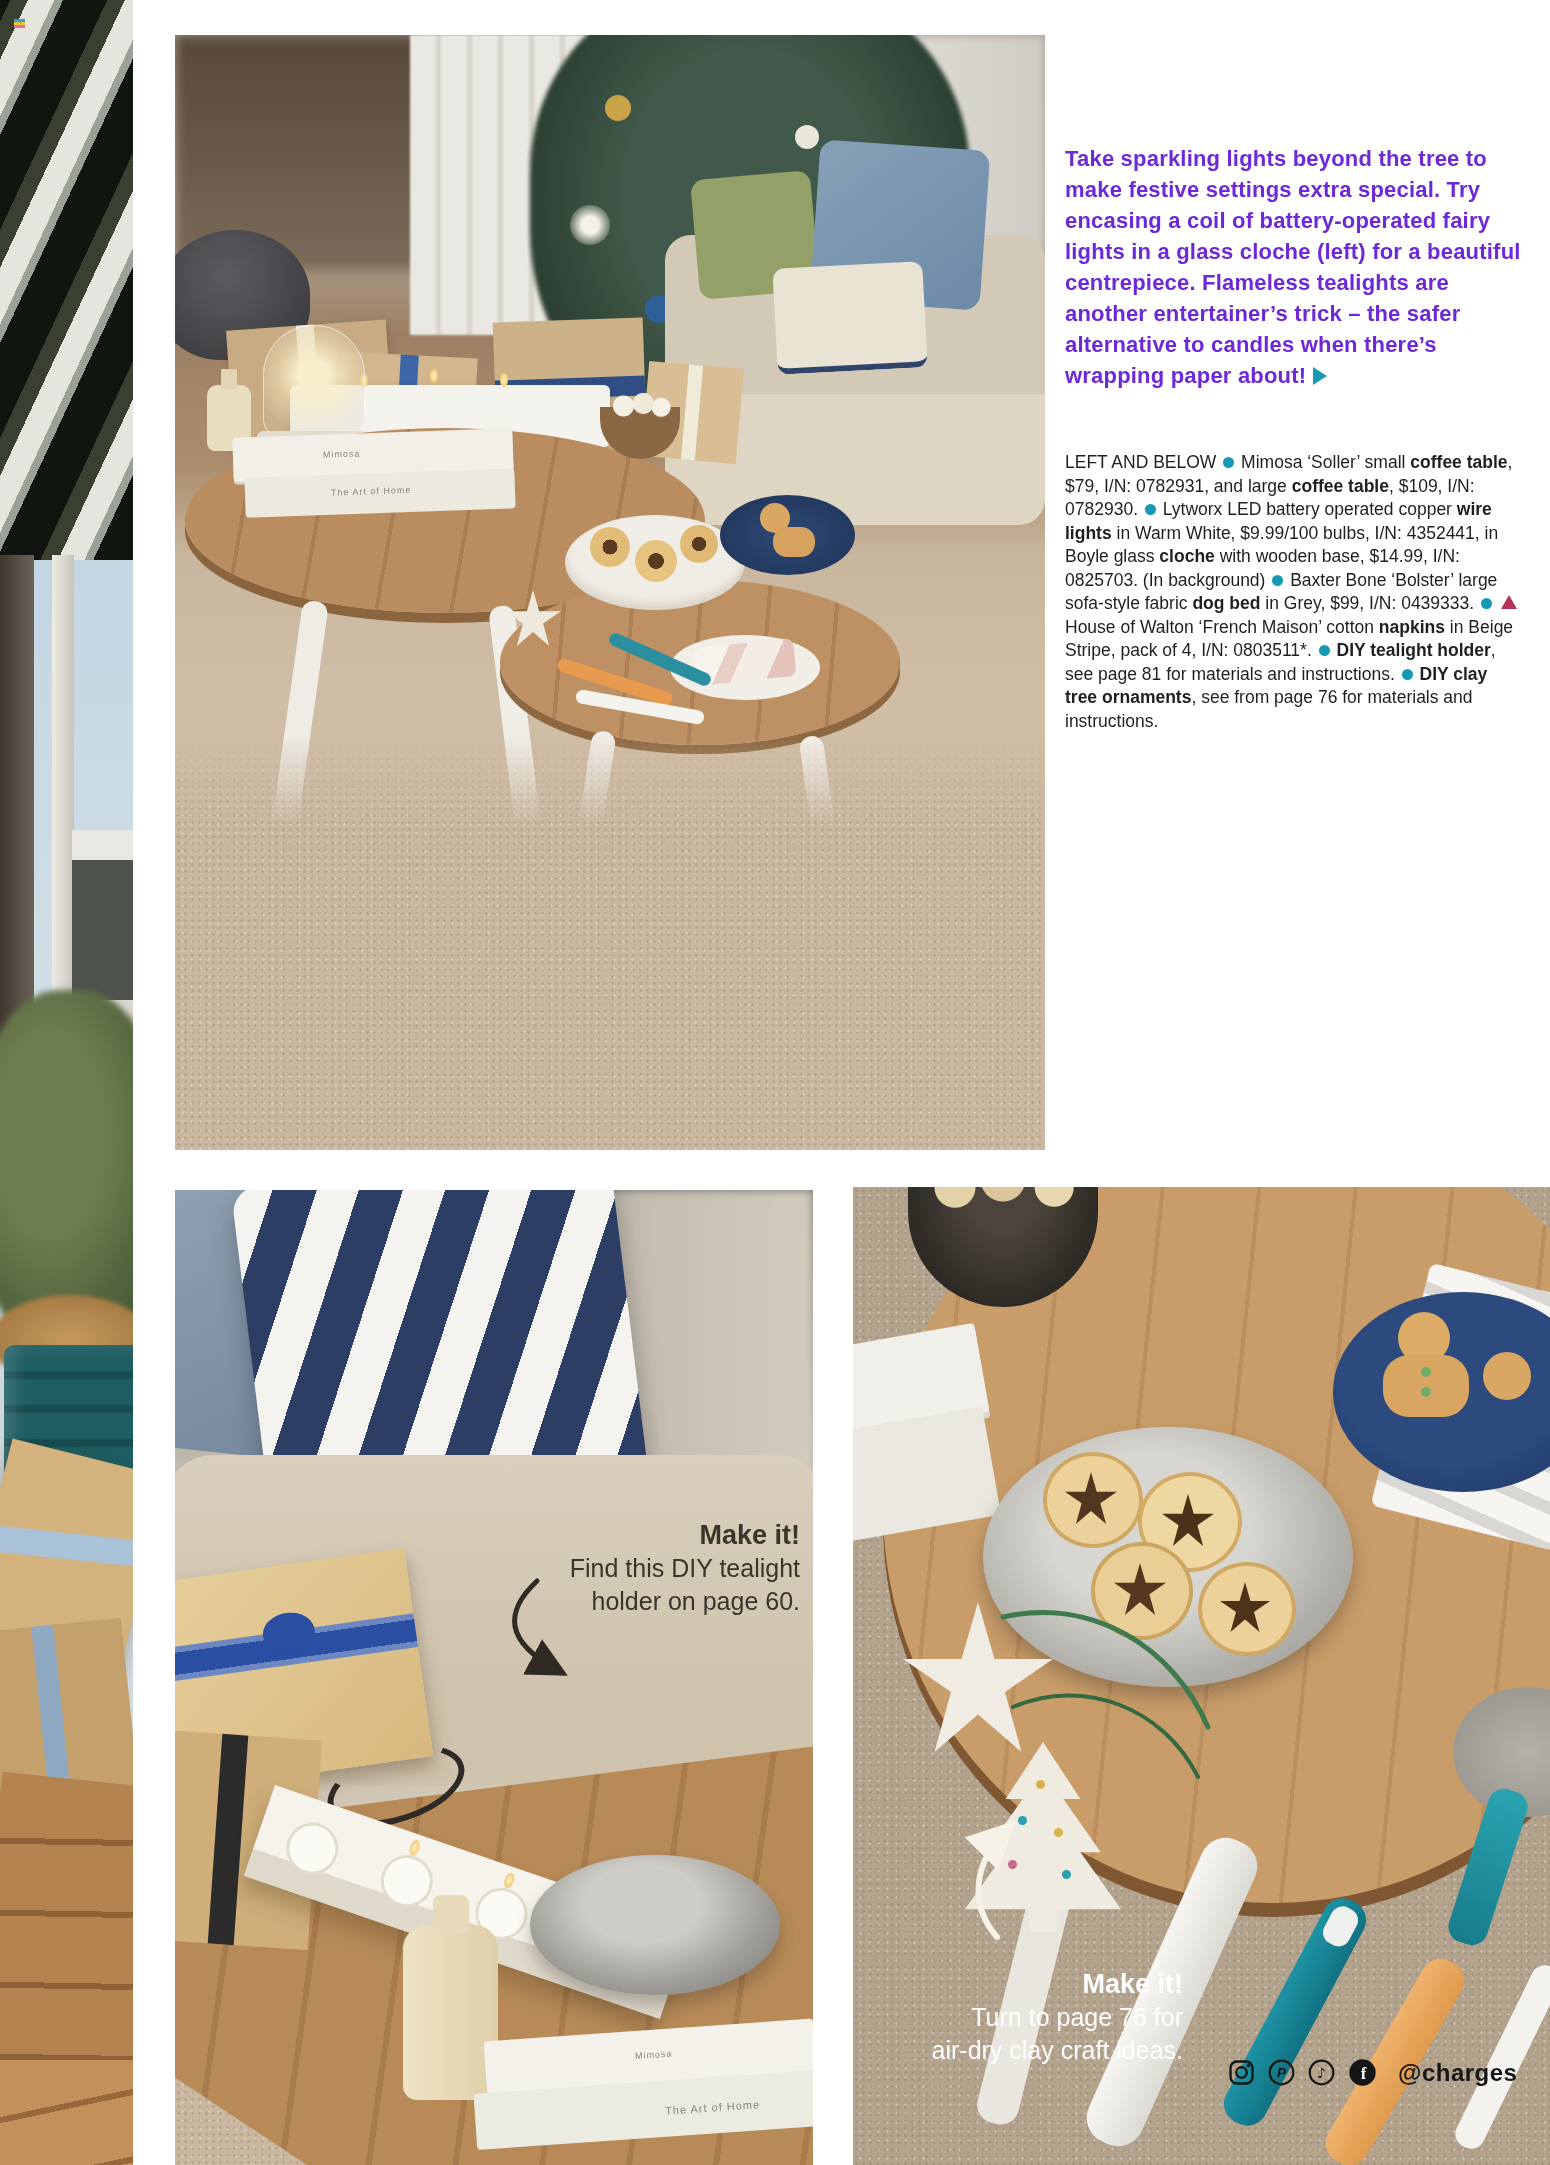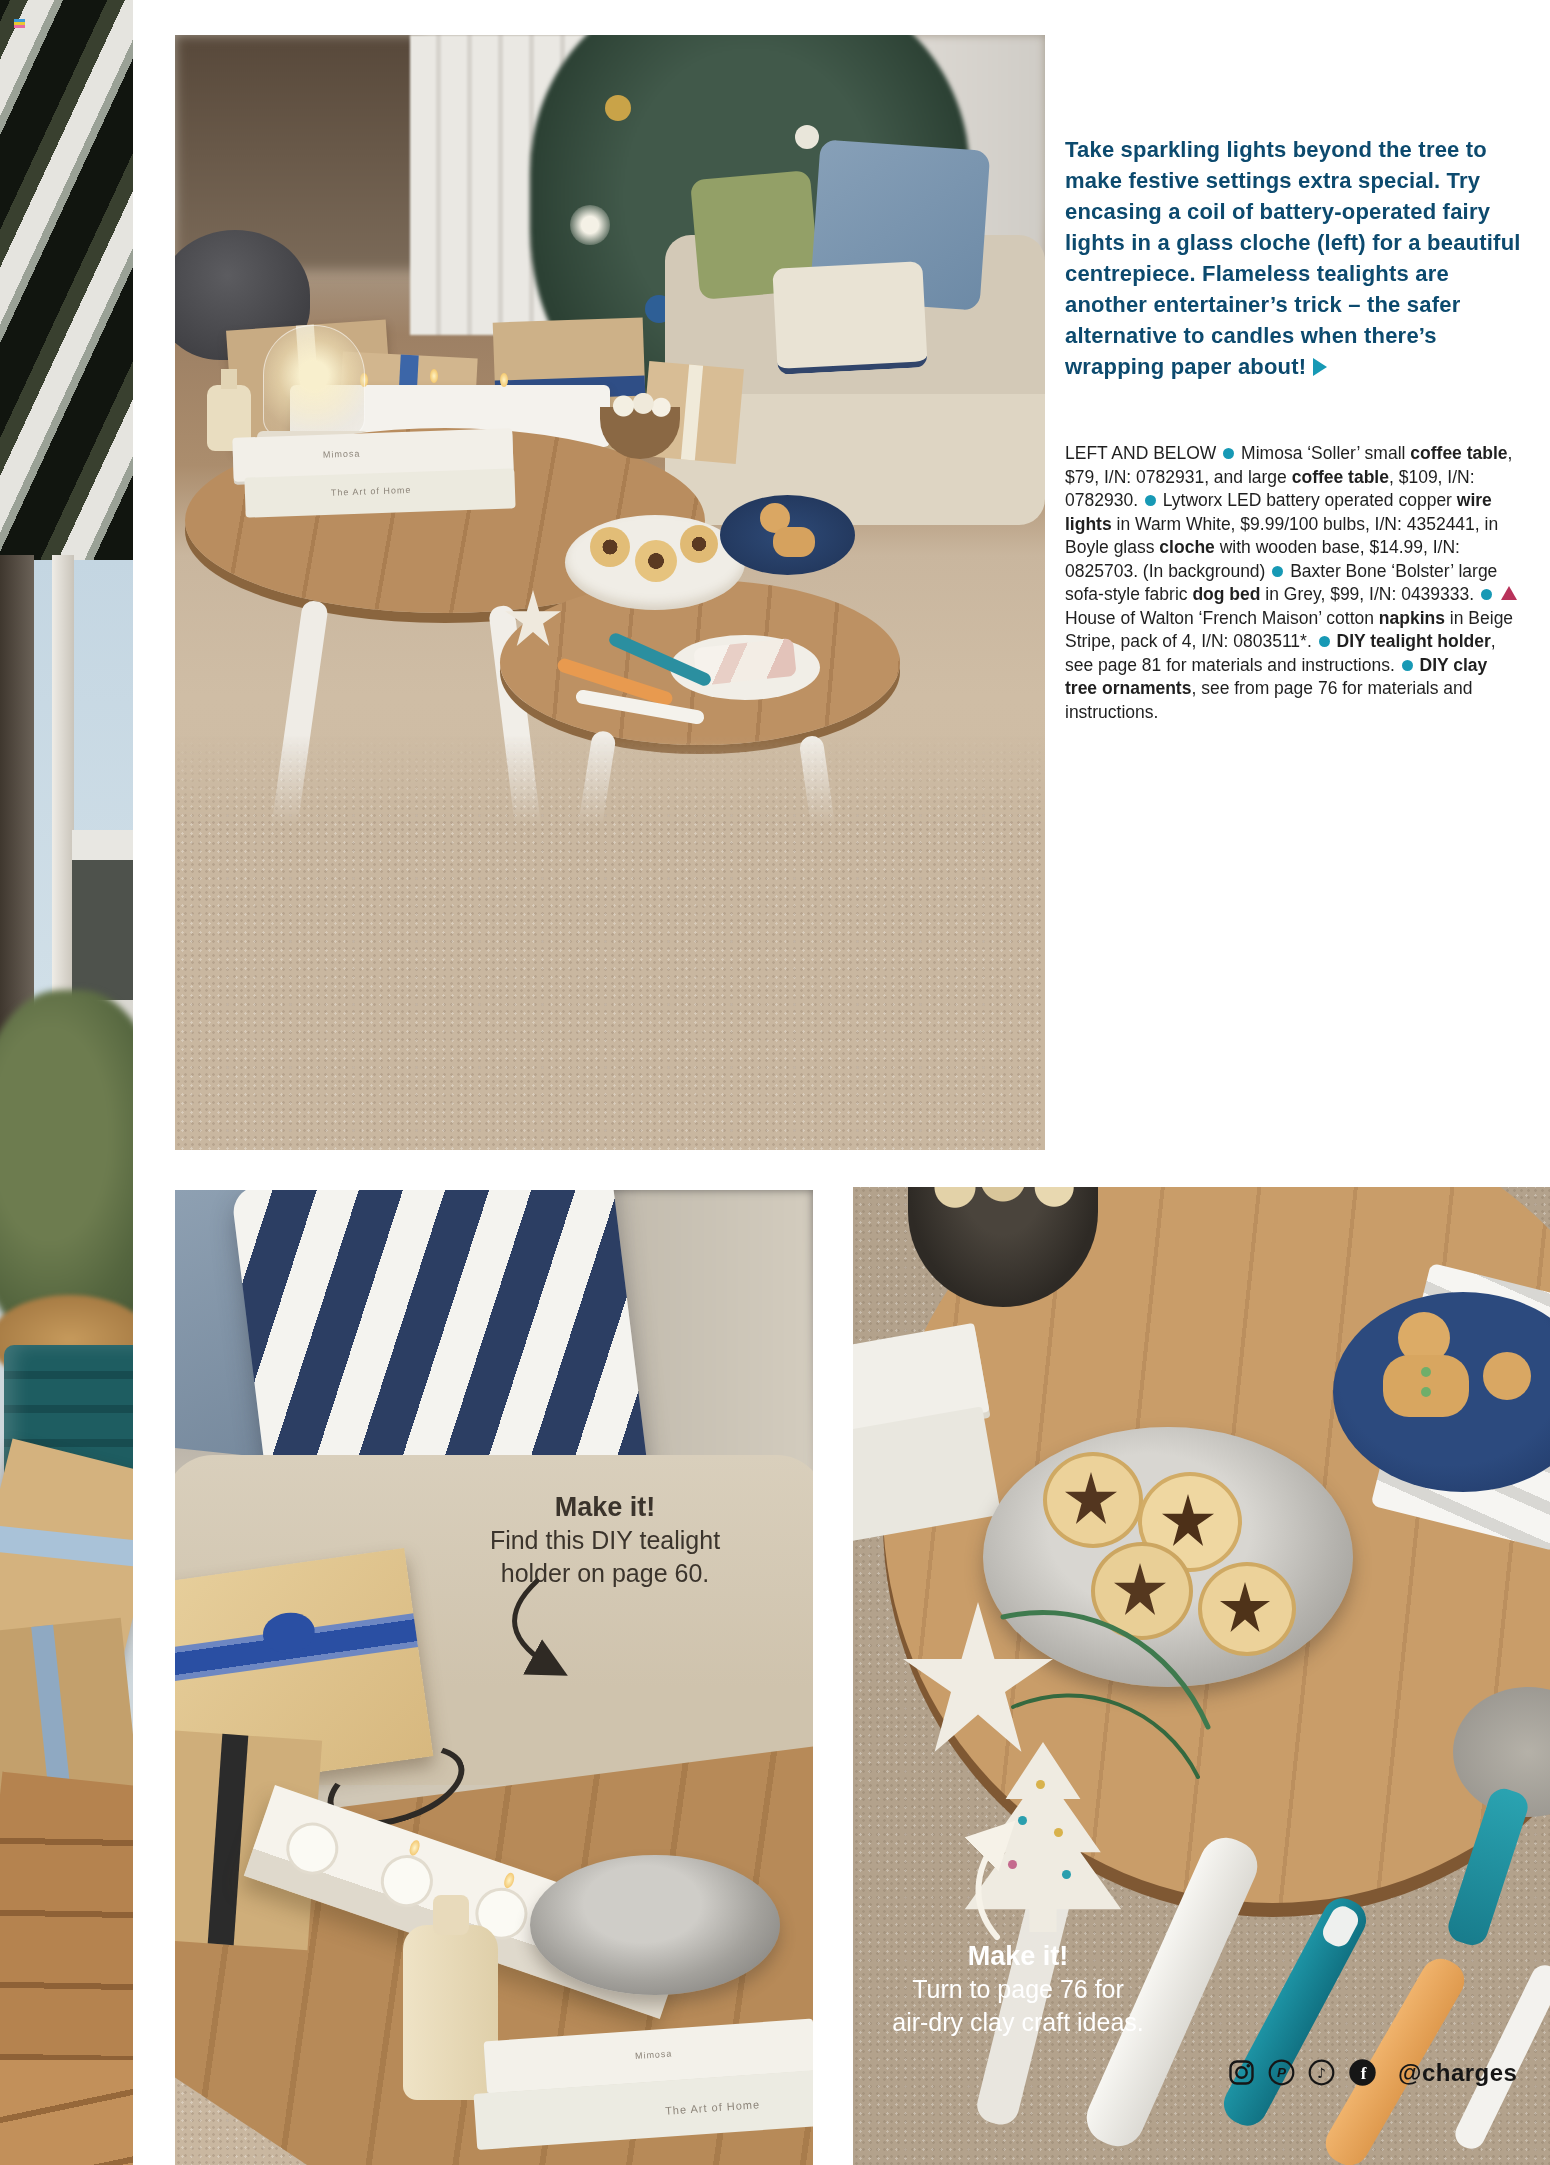--- a/index.html
+++ b/index.html
@@ -4,34 +4,34 @@
 <style>
   html,body{margin:0;padding:0;background:#ffffff;}
   #page{position:relative;width:1550px;height:2165px;background:#ffffff;
         font-family:"Liberation Sans",sans-serif;overflow:hidden;color:#222;}
   .abs{position:absolute;}
   .photo{position:absolute;overflow:hidden;}
 
   
   #textcol{position:absolute;left:1065px;top:118px;width:458px;}
   .headline{font-size:45px;font-weight:300;letter-spacing:2px;color:#1c1c1c;line-height:1.05;}
-  .intro{margin-top:16px;font-size:22px;font-weight:700;line-height:31px;color:#0c4a6e;letter-spacing:.2px;}
+  .intro{margin-top:25px;font-size:22px;font-weight:700;line-height:31px;color:#6d28d9;letter-spacing:.2px;}
   .read-arrow{display:inline-block;width:0;height:0;border-top:9px solid transparent;
       border-bottom:9px solid transparent;border-left:14px solid #1799b5;margin-left:7px;vertical-align:-2px;}
   .products{margin-top:60px;font-size:17.5px;line-height:23.5px;color:#1f1f1f;font-weight:400;}
   .products .seg-b{font-weight:700;}
   .seg-dot{display:inline-block;width:11px;height:11px;border-radius:50%;background:#1799b5;margin:0 2px;}
   .seg-tri{display:inline-block;width:0;height:0;border-left:8px solid transparent;
       border-right:8px solid transparent;border-bottom:14px solid #b8325a;margin:0 2px;}
   .availnote{margin-top:9px;font-size:17.5px;line-height:24px;font-weight:700;color:#222;}
   .fineprint{margin-top:13px;font-size:13px;line-height:19px;color:#3c3c3c;}
   .fineprint .seg-tri{border-left-width:7px;border-right-width:7px;border-bottom-width:12px;margin-right:4px;}
 
   
-  .makeit{position:absolute;text-align:center;}
+  .makeit{position:absolute;text-align:right;margin-top:28px;}
   .makeit .t{font-weight:700;font-size:27px;line-height:34px;}
   .makeit .l{font-size:25px;line-height:33px;font-weight:400;}
   #makeit1{left:235px;top:300px;width:390px;color:#3b342c;}
   #makeit2{left:0px;top:752px;width:330px;color:#ffffff;}
 
   
   #socialrow{position:absolute;left:1228px;top:2058px;display:flex;align-items:center;gap:13px;}
   #socialrow svg{display:block;}
   .handle{font-size:24px;font-weight:700;color:#161616;letter-spacing:.5px;margin-left:8px;}
 

